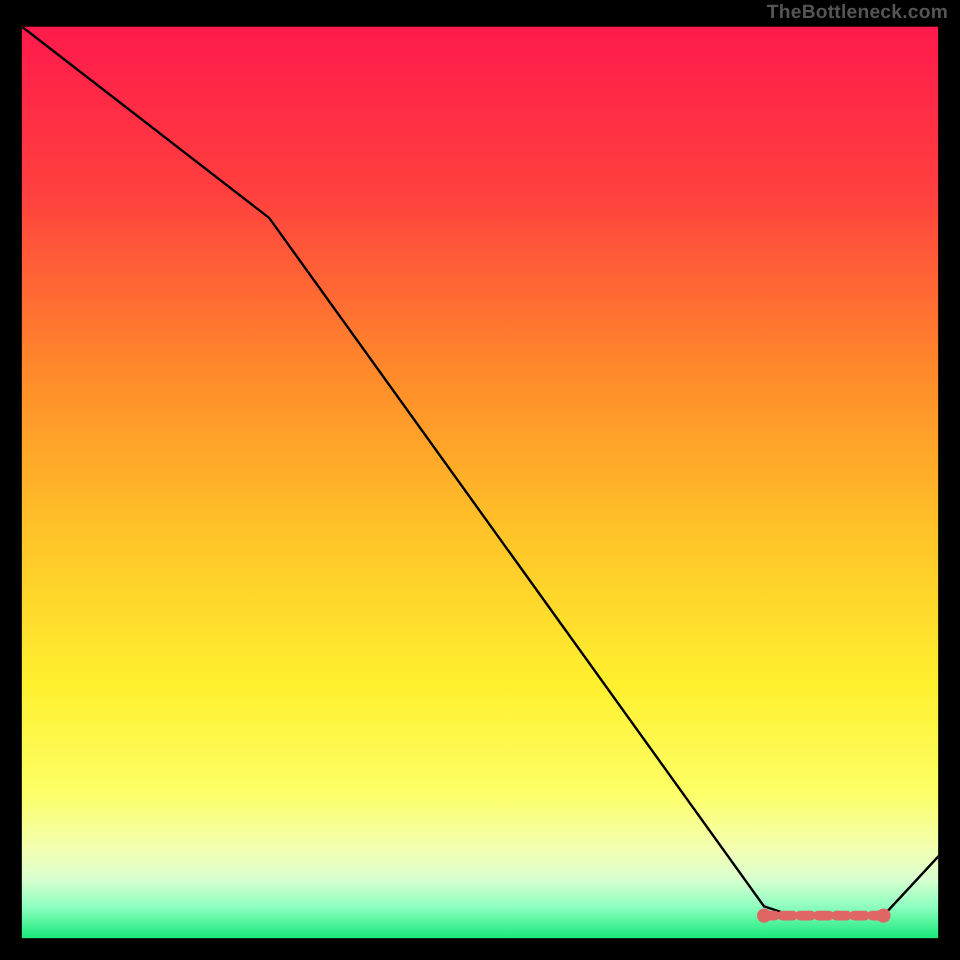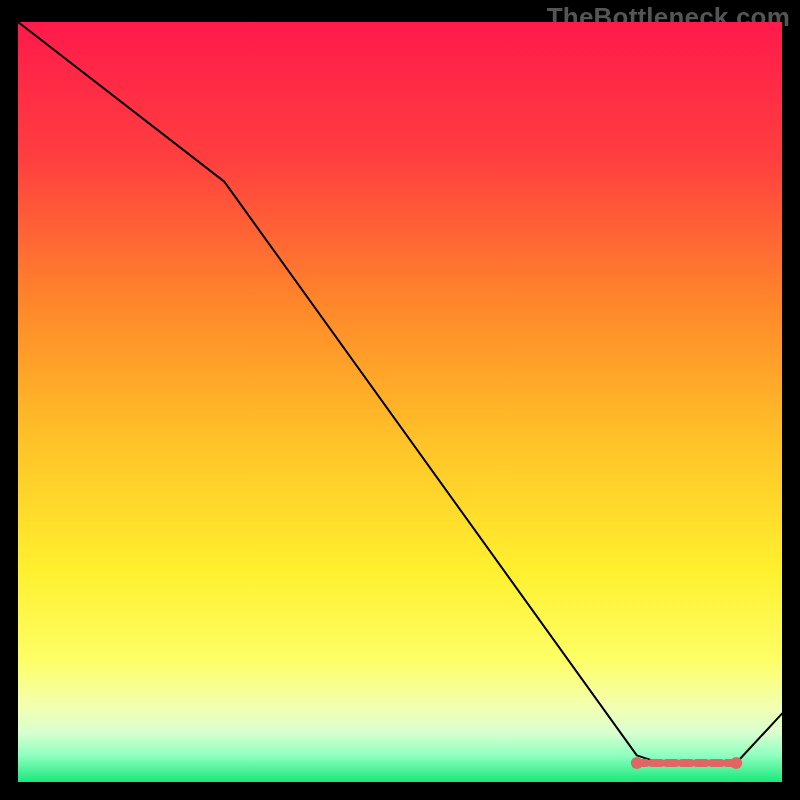--- a/index.html
+++ b/index.html
@@ -14,21 +14,21 @@
     position: relative;
     width: 800px;
     height: 800px;
     background: #000;
   }
   .watermark {
     position: absolute;
     top: 2px;
     right: 10px;
     font-family: Arial, Helvetica, sans-serif;
-    font-size: 26px;
+    font-size: 16px;
     font-weight: 600;
     color: #555555;
     letter-spacing: 0.2px;
   }
   svg.chart {
     position: absolute;
     left: 18px;
     top: 22px;
     width: 764px;
     height: 760px;

